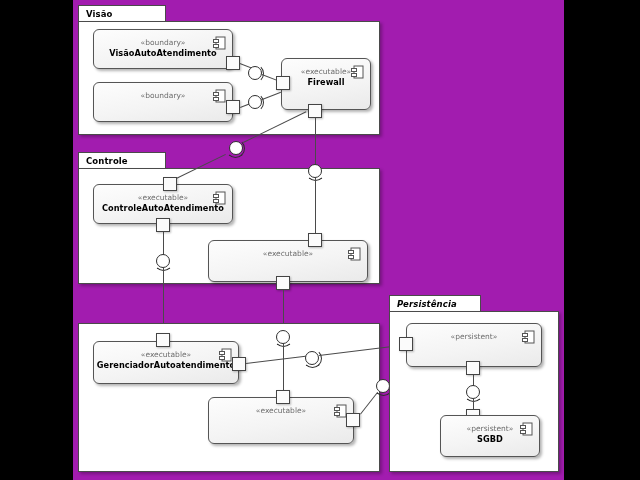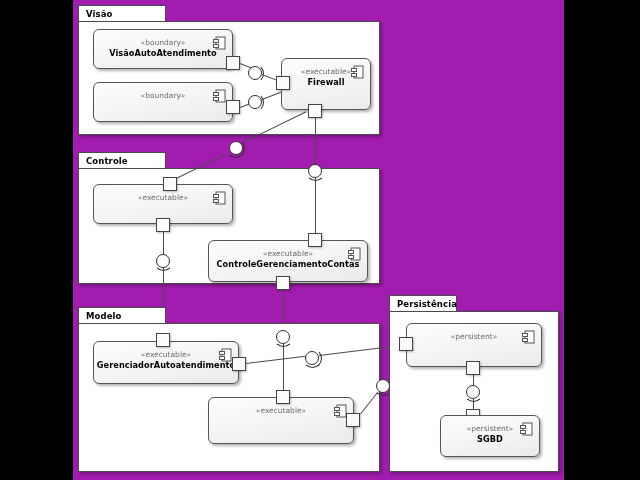--- a/index.html
+++ b/index.html
@@ -105,32 +105,32 @@
     <div class="pkg" style="left:5px;top:152px;width:302px;height:132px;">
       <div class="pkg-tab" style="width:88px;">
         <span>Controle</span>
       </div>
       <div class="pkg-body" style="top:16px;width:302px;height:116px;"></div>
     </div>
 
     <div class="comp" style="left:20px;top:184px;width:140px;height:40px;">
       <div class="comp-txt">
         <span class="stereo">«executable»</span>
+        <span class="cname">ControleAutoAtendimento</span>
       </div>
       <svg class="cicon" viewBox="0 0 13 15">
         <rect x="3" y="1" width="9" height="12" fill="#fff" stroke="#555" stroke-width="1"></rect>
         <rect x="0.5" y="3.5" width="5" height="3" fill="#fff" stroke="#555" stroke-width="1"></rect>
         <rect x="0.5" y="8.5" width="5" height="3" fill="#fff" stroke="#555" stroke-width="1"></rect>
       </svg>
     </div>
 
     <div class="comp" style="left:135px;top:240px;width:160px;height:42px;">
       <div class="comp-txt">
         <span class="stereo">«executable»</span>
-        <span class="cname">ControleGerenciamentoContas</span>
       </div>
       <svg class="cicon" viewBox="0 0 13 15">
         <rect x="3" y="1" width="9" height="12" fill="#fff" stroke="#555" stroke-width="1"></rect>
         <rect x="0.5" y="3.5" width="5" height="3" fill="#fff" stroke="#555" stroke-width="1"></rect>
         <rect x="0.5" y="8.5" width="5" height="3" fill="#fff" stroke="#555" stroke-width="1"></rect>
       </svg>
     </div>
 
     <div class="ball" style="left:156px;top:141px;"></div>
     <div class="socket br" style="left:153px;top:138.5px;"></div>
@@ -147,23 +147,20 @@
     <div class="port" style="left:83px;top:218px;"></div>
     <div class="ln v" style="left:90px;top:232px;height:29px;"></div>
     <div class="ball" style="left:83px;top:254px;"></div>
     <div class="socket b" style="left:80.5px;top:252px;"></div>
     <div class="ln v" style="left:90px;top:268px;height:64px;"></div>
 
     <div class="port" style="left:203px;top:276px;"></div>
     <div class="ln v" style="left:210px;top:290px;height:43px;"></div>
 
     <div class="pkg" style="left:5px;top:307px;width:302px;height:165px;">
-      <div class="pkg-tab" style="width:88px;">
-        <span>Modelo</span>
-      </div>
       <div class="pkg-body" style="top:16px;width:302px;height:149px;"></div>
     </div>
 
     <div class="comp" style="left:20px;top:341px;width:146px;height:43px;">
       <div class="comp-txt">
         <span class="stereo">«executable»</span>
         <span class="cname">GerenciadorAutoatendimento</span>
       </div>
       <svg class="cicon" viewBox="0 0 13 15">
         <rect x="3" y="1" width="9" height="12" fill="#fff" stroke="#555" stroke-width="1"></rect>
@@ -195,21 +192,21 @@
     <div class="socket br" style="left:229.5px;top:349px;"></div>
     <div class="diag" style="left:246px;top:355px;width:86px;transform:rotate(-7deg);"></div>
 
     <div class="port" style="left:273px;top:413px;"></div>
     <div class="diag" style="left:287px;top:414px;width:28px;transform:rotate(-52deg);"></div>
     <div class="ball" style="left:303px;top:379px;"></div>
     <div class="socket br" style="left:300.5px;top:377px;"></div>
     <div class="diag" style="left:316px;top:381px;width:36px;transform:rotate(-52deg);"></div>
 
     <div class="pkg" style="left:316px;top:295px;width:170px;height:177px;">
-      <div class="pkg-tab" style="width:68px;">
+      <div class="pkg-tab" style="width:92px;font-style:italic;">
         <span>Persistência</span>
       </div>
       <div class="pkg-body" style="top:16px;width:170px;height:161px;"></div>
     </div>
 
     <div class="comp" style="left:333px;top:323px;width:136px;height:44px;">
       <div class="comp-txt">
         <span class="stereo">«persistent»</span>
       </div>
       <svg class="cicon" viewBox="0 0 13 15">

